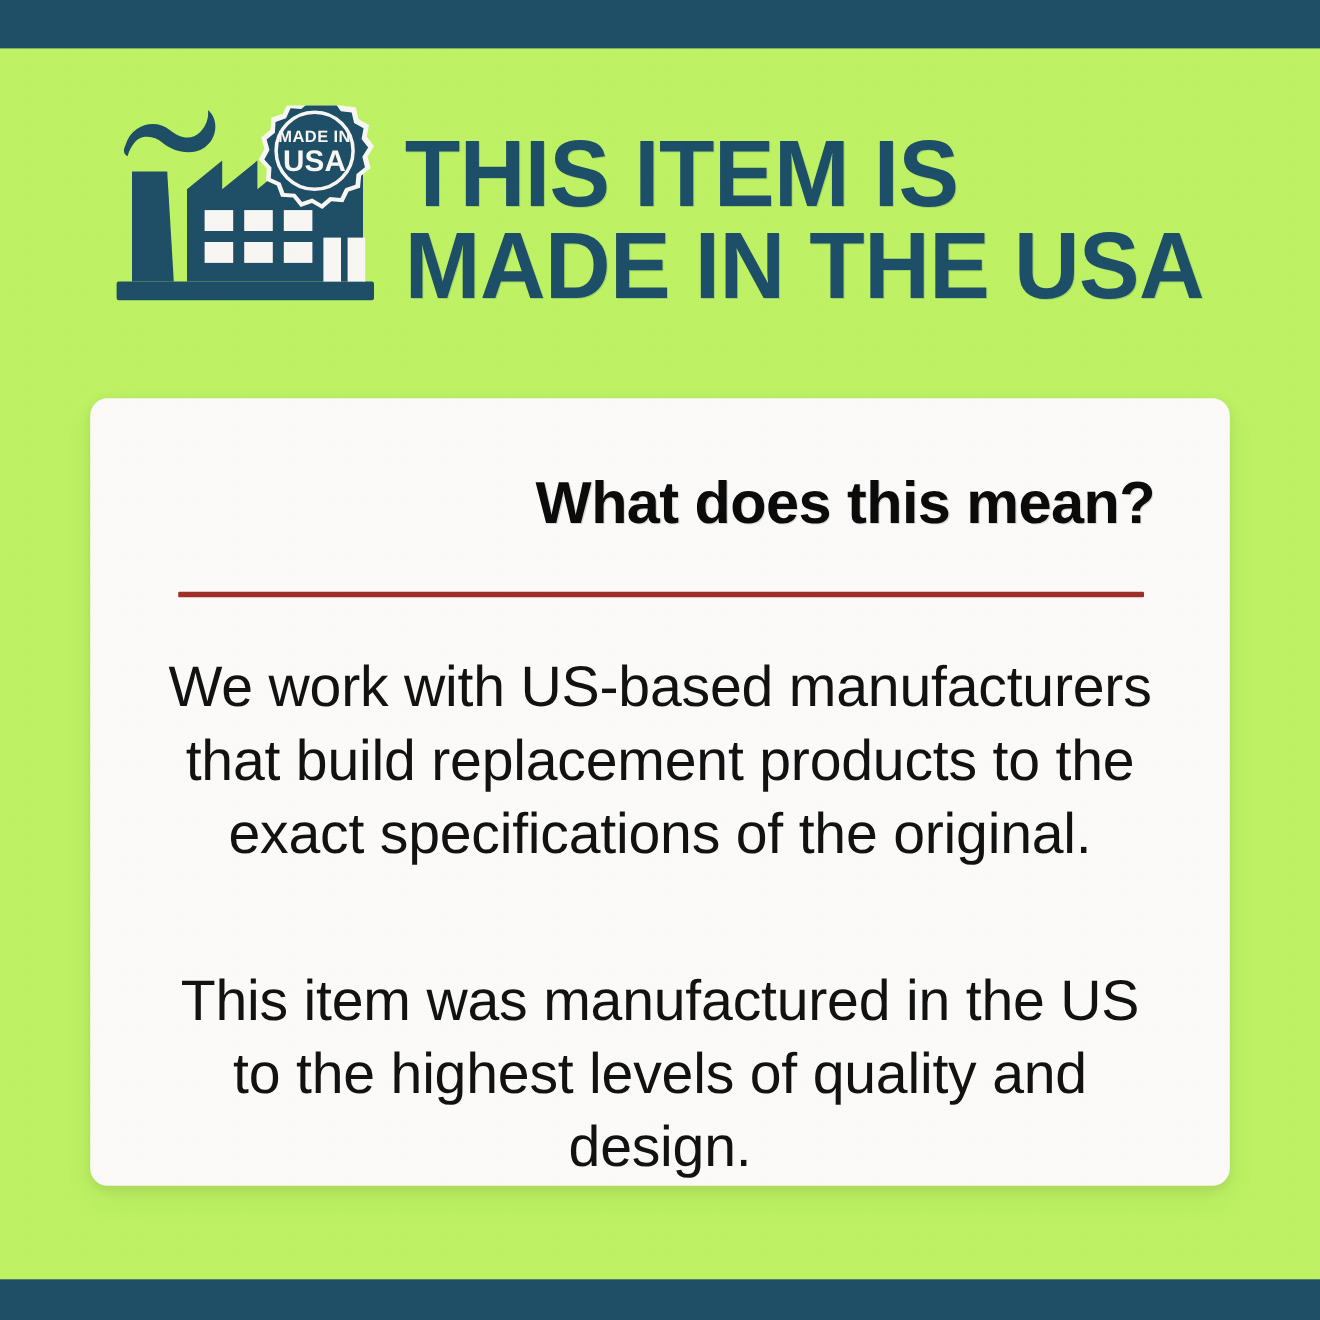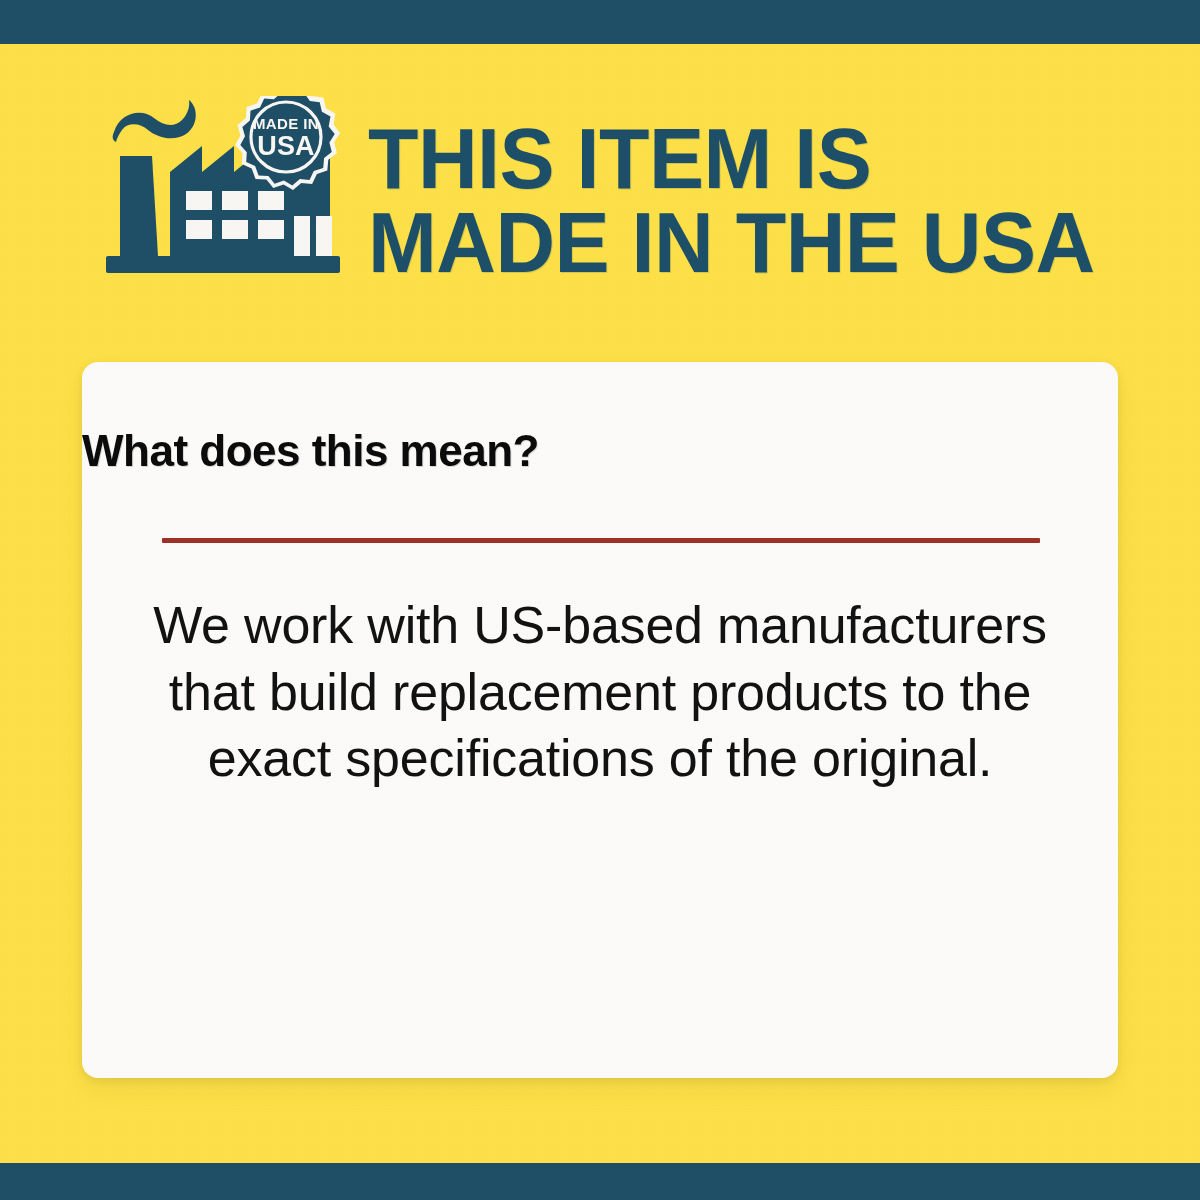--- a/index.html
+++ b/index.html
@@ -12,21 +12,21 @@
     height: 1200px;
     overflow: hidden;
     font-family: "Liberation Sans", sans-serif;
     background: #F7F6F2;
   }
 
   #page {
     position: relative;
     width: 1200px;
     height: 1200px;
-    background: #fde047;
+    background: #bef264;
     box-sizing: border-box;
   }
 
   
   #grain {
     position: absolute;
     inset: 0;
     pointer-events: none;
     opacity: 0.35;
     background-image:
@@ -96,24 +96,24 @@
     box-shadow: 0 3px 10px rgba(0,0,0,0.08), 0 12px 28px rgba(0,0,0,0.05);
     z-index: 10;
     box-sizing: border-box;
   }
 
   #card-heading {
     position: absolute;
     left: 0;
     top: 64px;
     width: 968px;
-    text-align: left;
+    text-align: right;
     font-family: "Liberation Sans Narrow", "Liberation Sans", sans-serif;
     font-weight: bold;
-    font-size: 44px;
+    font-size: 54px;
     font-stretch: condensed;
     color: #0B0B0B;
     letter-spacing: -0.5px;
     text-shadow: 1px 1px 0 rgba(0,0,0,0.14);
   }
 
   #divider {
     position: absolute;
     left: 80px;
     top: 176px;
@@ -186,19 +186,20 @@
       <div class="title-line">THIS ITEM IS</div>
       <div class="title-line">MADE IN THE USA</div>
     </div>
 
   </div>
 
   <div id="card">
     <div id="card-heading">What does this mean?</div>
     <div id="divider"></div>
     <div class="body-para" id="para-1">We work with US-based manufacturers that build replacement products to the exact specifications of the original.</div>
+    <div class="body-para" id="para-2">This item was manufactured in the US to the highest levels of quality and design.</div>
   </div>
 
   <div class="bar bar-bottom"></div>
 
   <div id="grain"></div>
 
 </div>
 
 </body></html>

